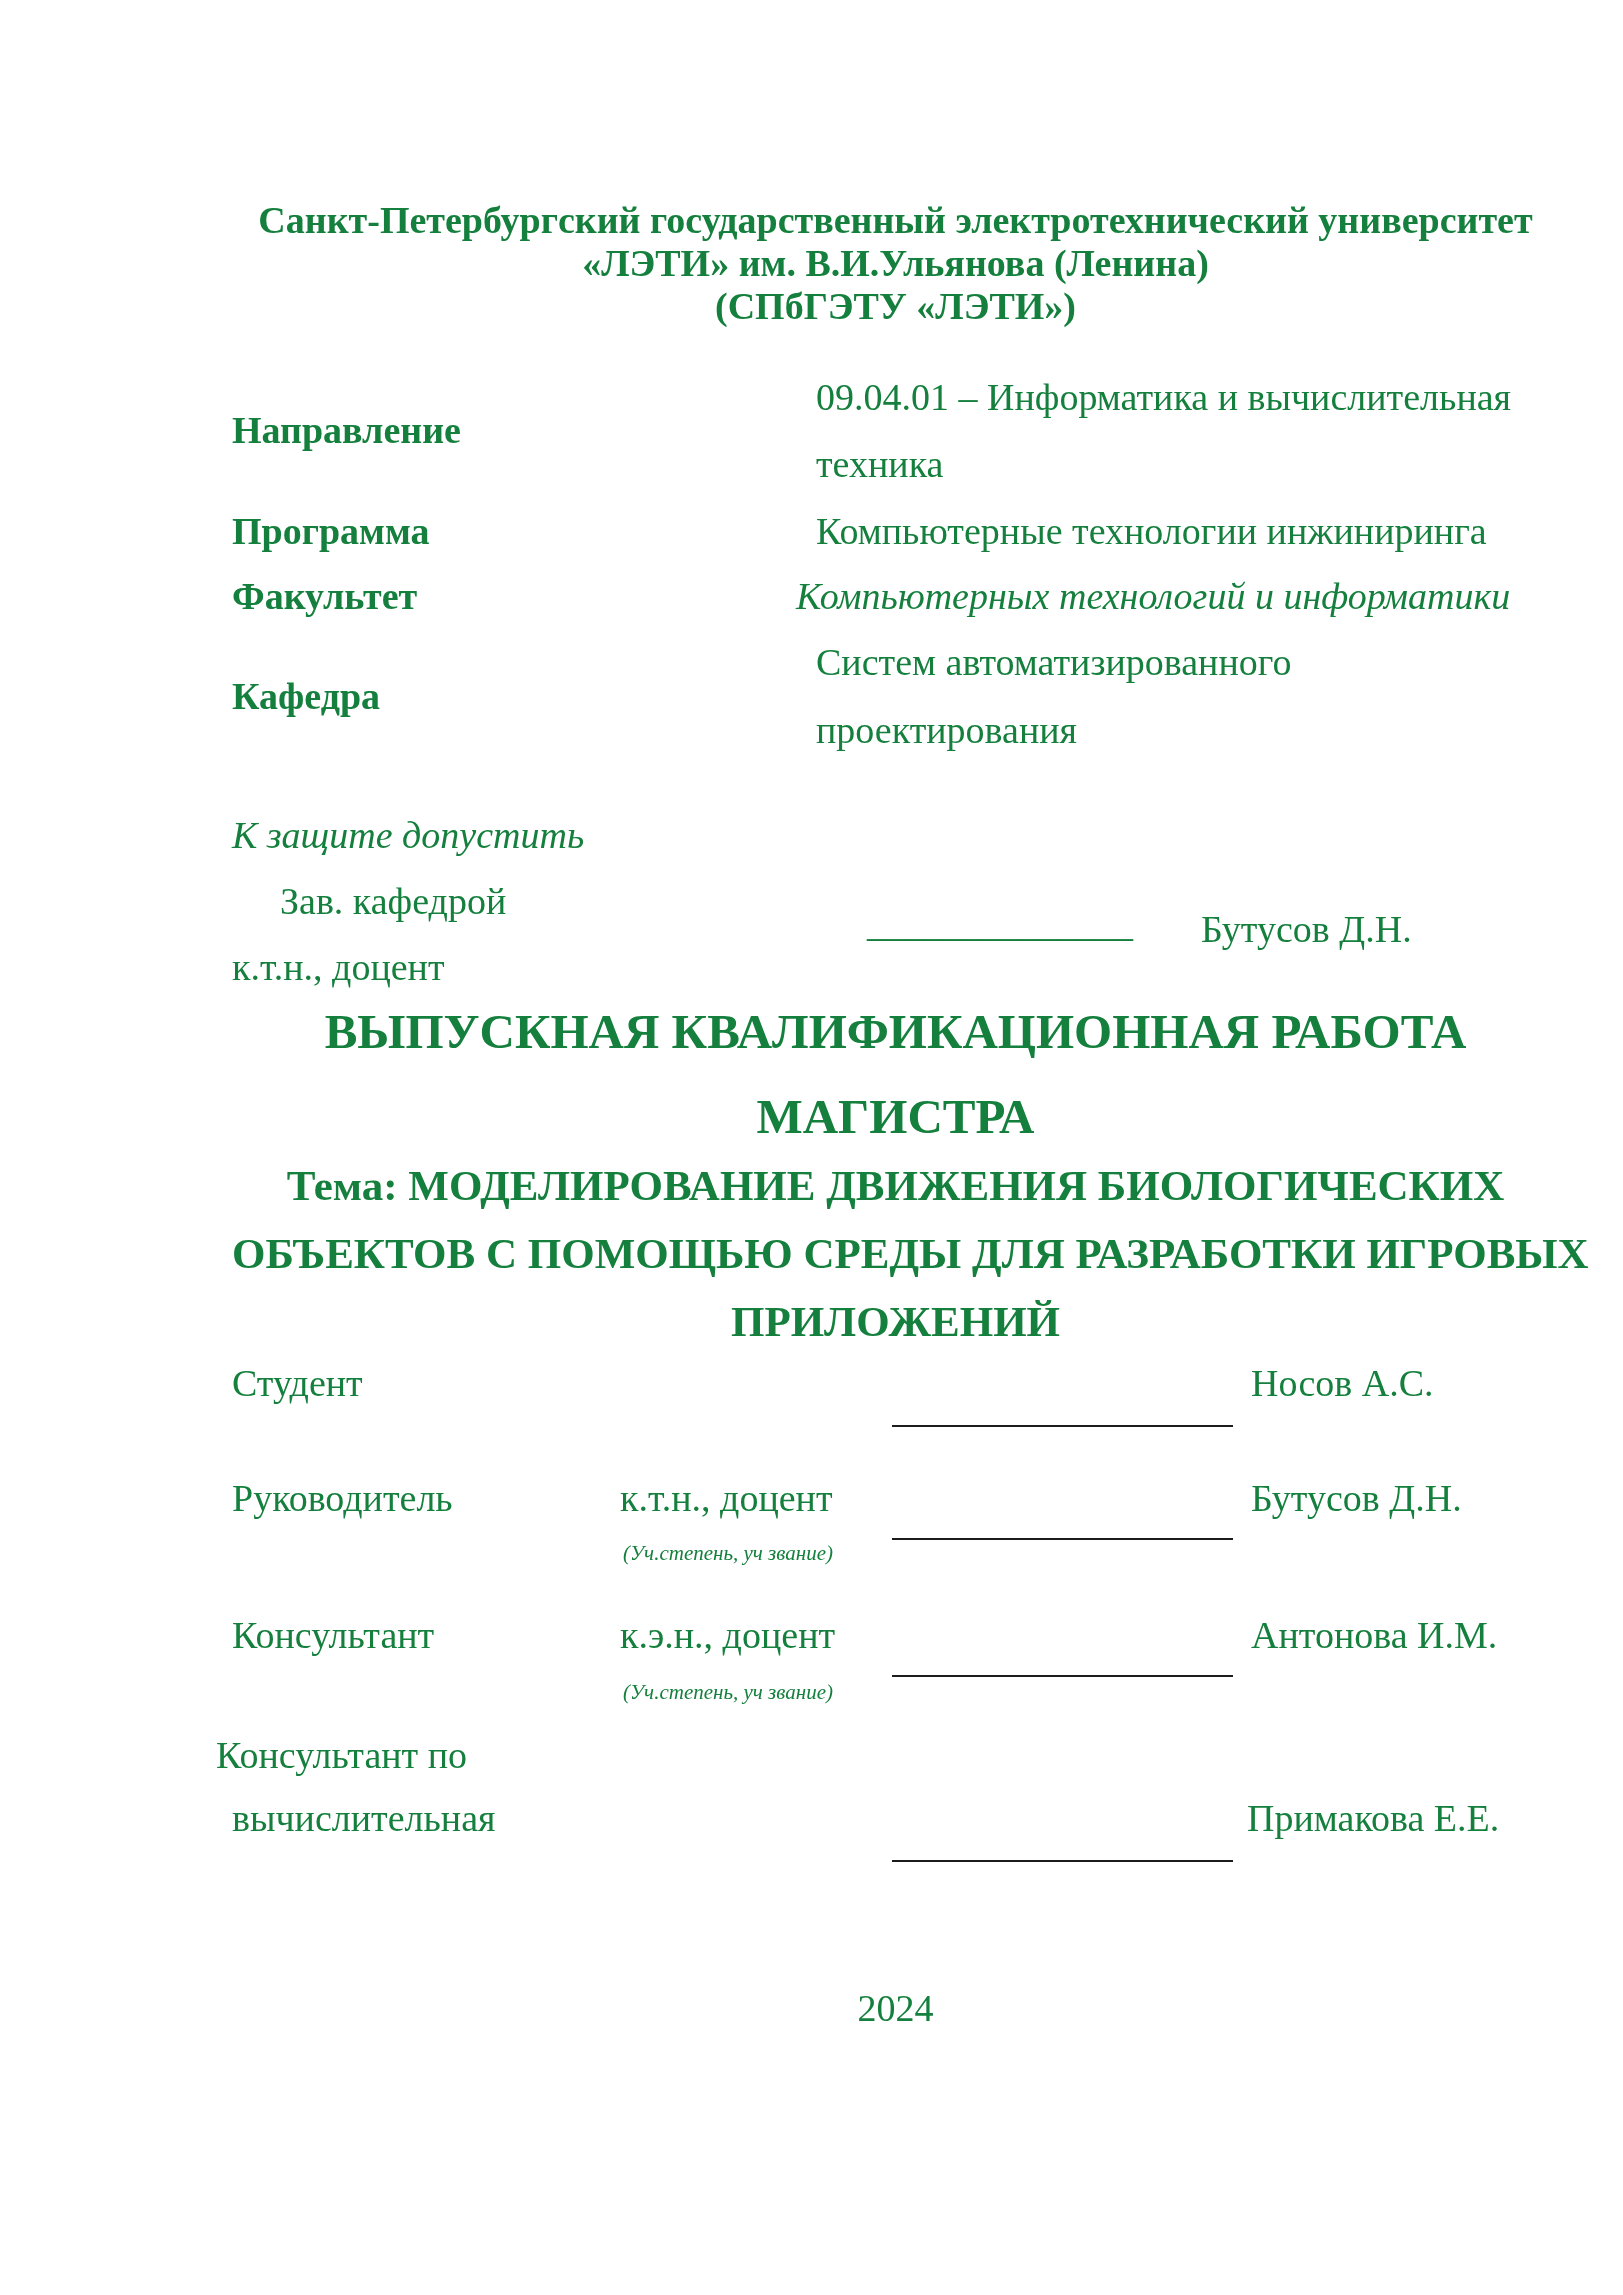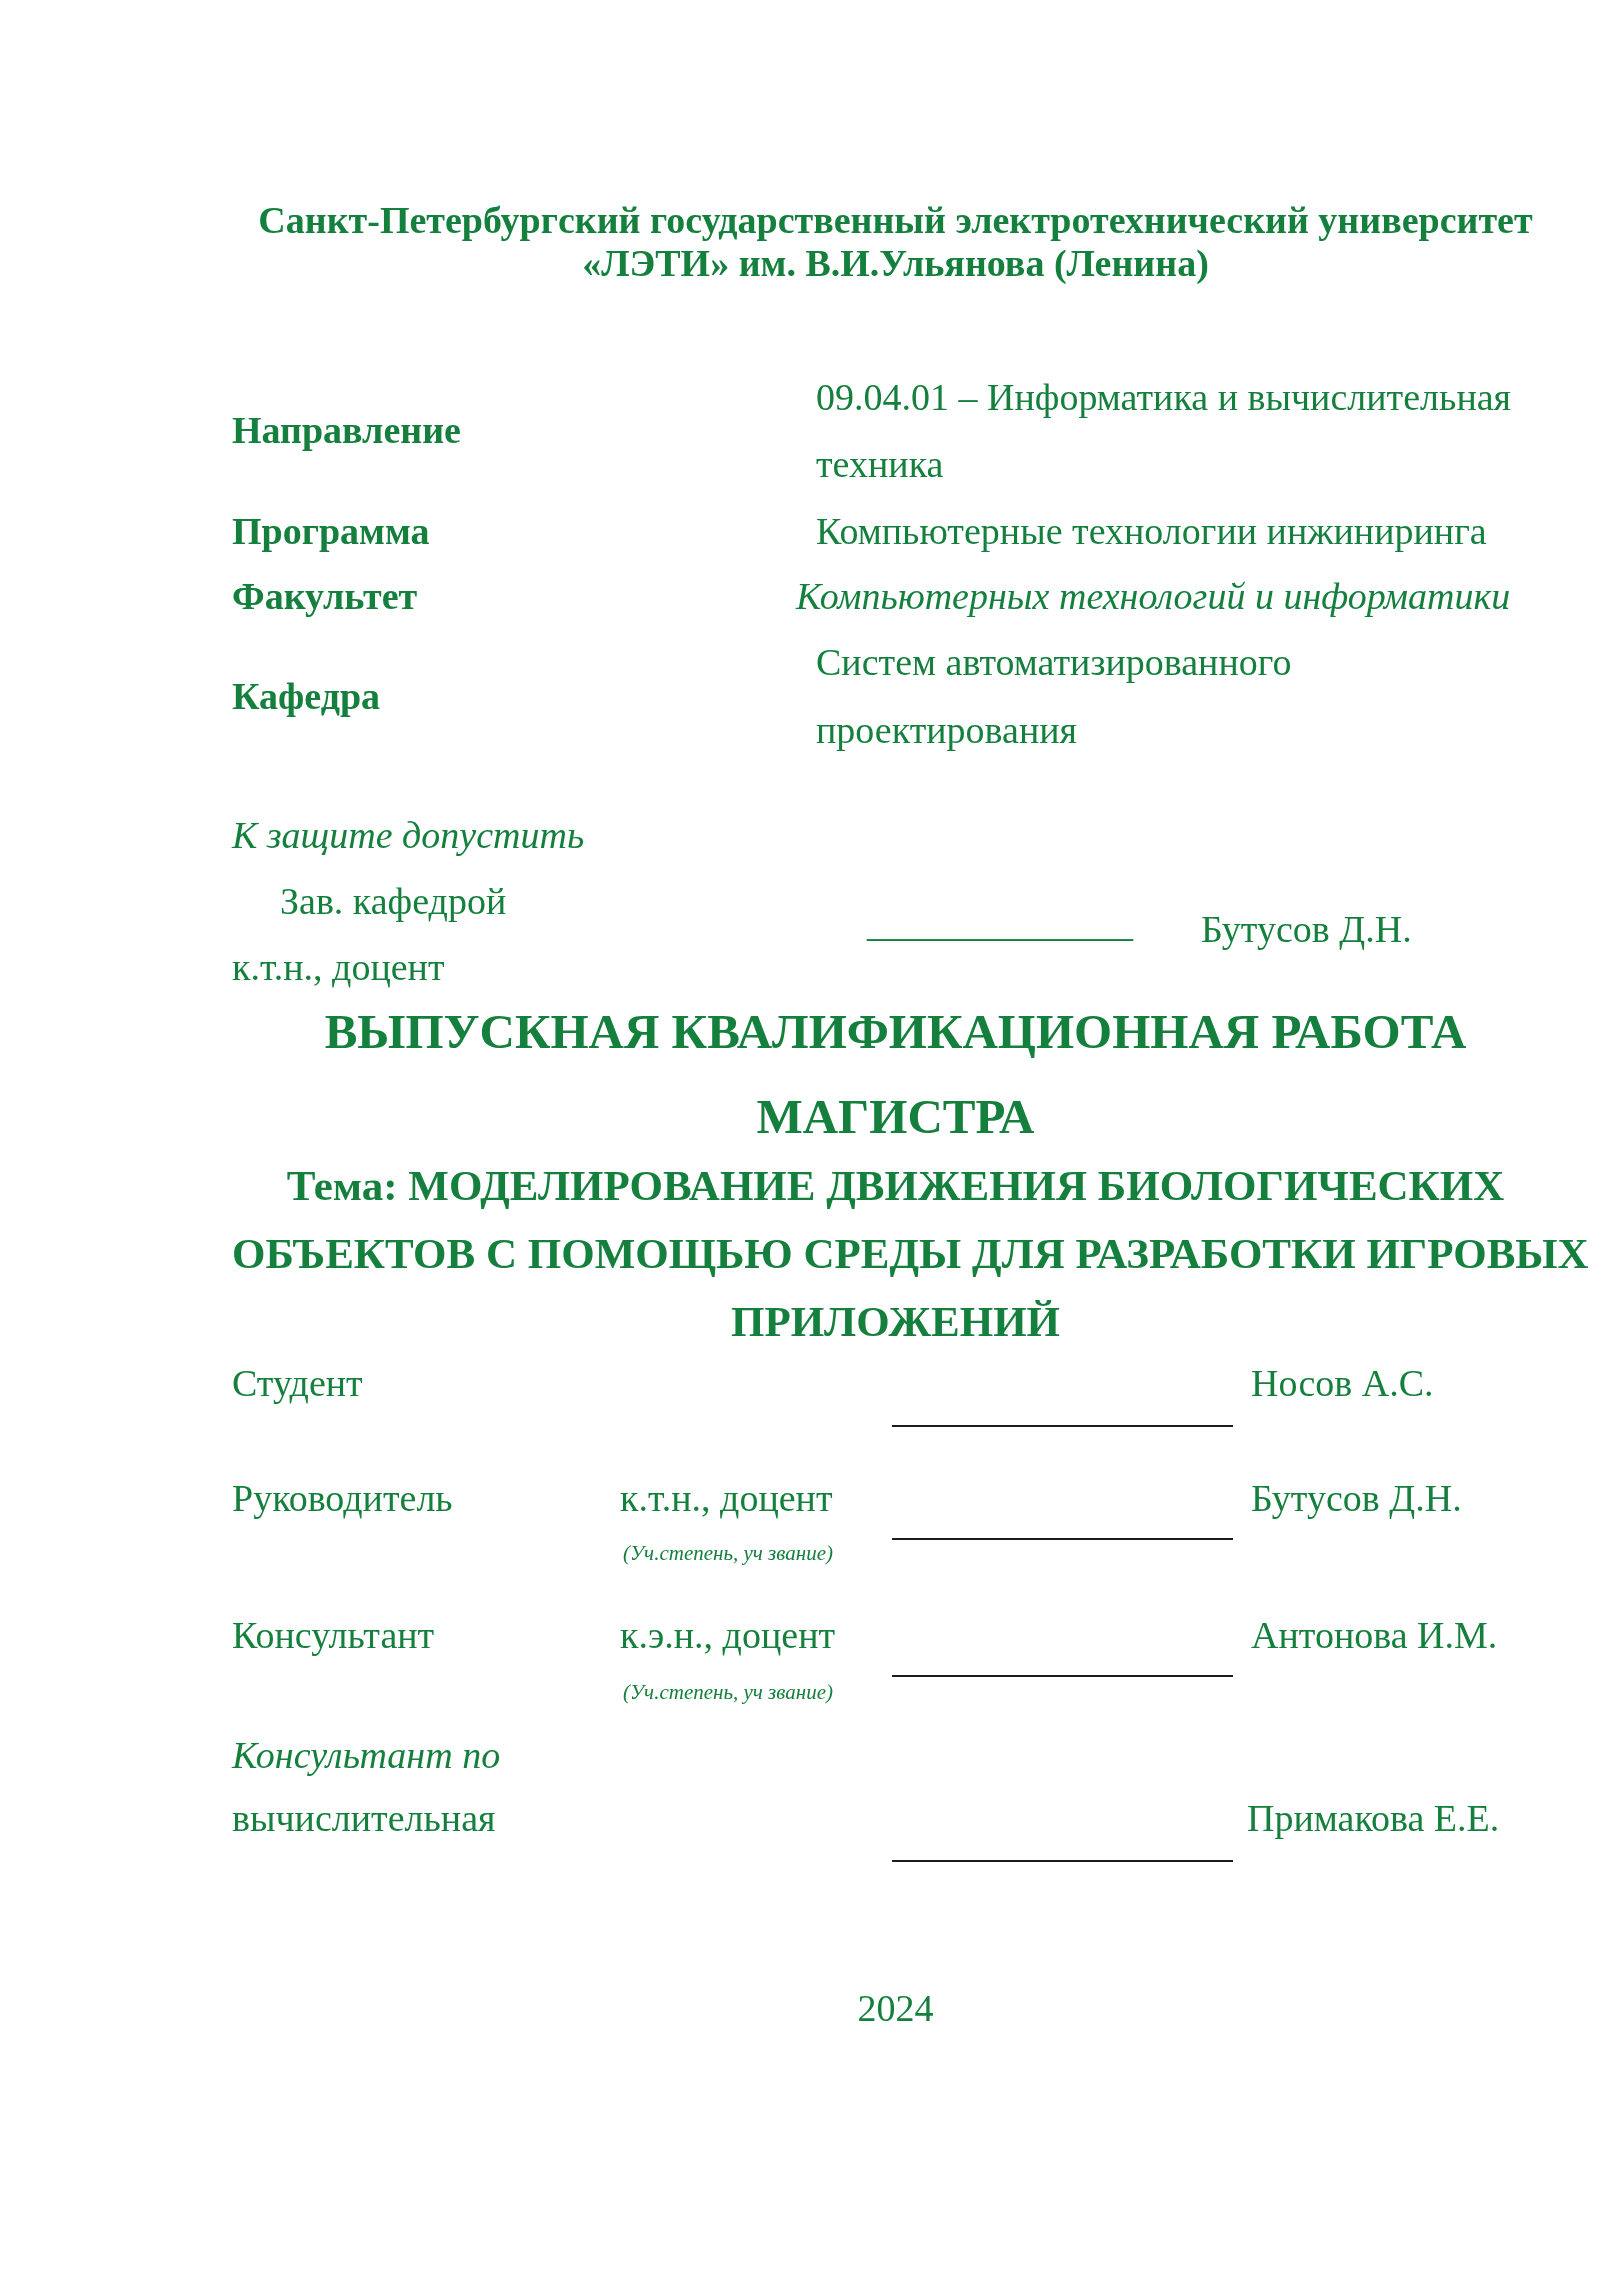--- a/index.html
+++ b/index.html
@@ -46,20 +46,21 @@
   }
 </style>
 </head>
 <body>
 
 <div class="page">
 
   <div class="abs header-block">
     <div>Санкт-Петербургский государственный электротехнический университет</div>
     <div>«ЛЭТИ» им. В.И.Ульянова (Ленина)</div>
+    <div>(СПбГЭТУ «ЛЭТИ»)</div>
   </div>
 
   <div class="abs txt" style="left:816px; top:378px;">09.04.01 – Информатика и вычислительная</div>
   <div class="abs txt bold" style="left:232px; top:411px;">Направление</div>
   <div class="abs txt" style="left:816px; top:445px;">техника</div>
 
   <div class="abs txt bold" style="left:232px; top:512px;">Программа</div>
   <div class="abs txt" style="left:816px; top:512px;">Компьютерные технологии инжиниринга</div>
 
   <div class="abs txt bold" style="left:232px; top:577px;">Факультет</div>
@@ -95,21 +96,21 @@
   <div class="abs txt" style="left:1251px; top:1479px;">Бутусов Д.Н.</div>
   <div class="sig-line" style="top:1538px;"></div>
   <div class="abs small" style="left:623px; top:1543px;">(Уч.степень, уч звание)</div>
 
   <div class="abs txt" style="left:232px; top:1616px;">Консультант</div>
   <div class="abs txt" style="left:620px; top:1616px;">к.э.н., доцент</div>
   <div class="abs txt" style="left:1251px; top:1616px;">Антонова И.М.</div>
   <div class="sig-line" style="top:1675px;"></div>
   <div class="abs small" style="left:623px; top:1682px;">(Уч.степень, уч звание)</div>
 
-  <div class="abs txt" style="left:232px; top:1736px;font-style:italic;">Консультант по</div>
+  <div class="abs txt" style="left:216px; top:1736px;">Консультант по</div>
   <div class="abs txt" style="left:232px; top:1799px;">вычислительная</div>
   <div class="abs txt" style="left:1247px; top:1799px;">Примакова Е.Е.</div>
   <div class="sig-line" style="top:1860px;"></div>
 
   <div class="abs txt center-block" style="left:232px; top:1989px; width:1327px;">2024</div>
 
 </div>
 
 
 </body></html>

